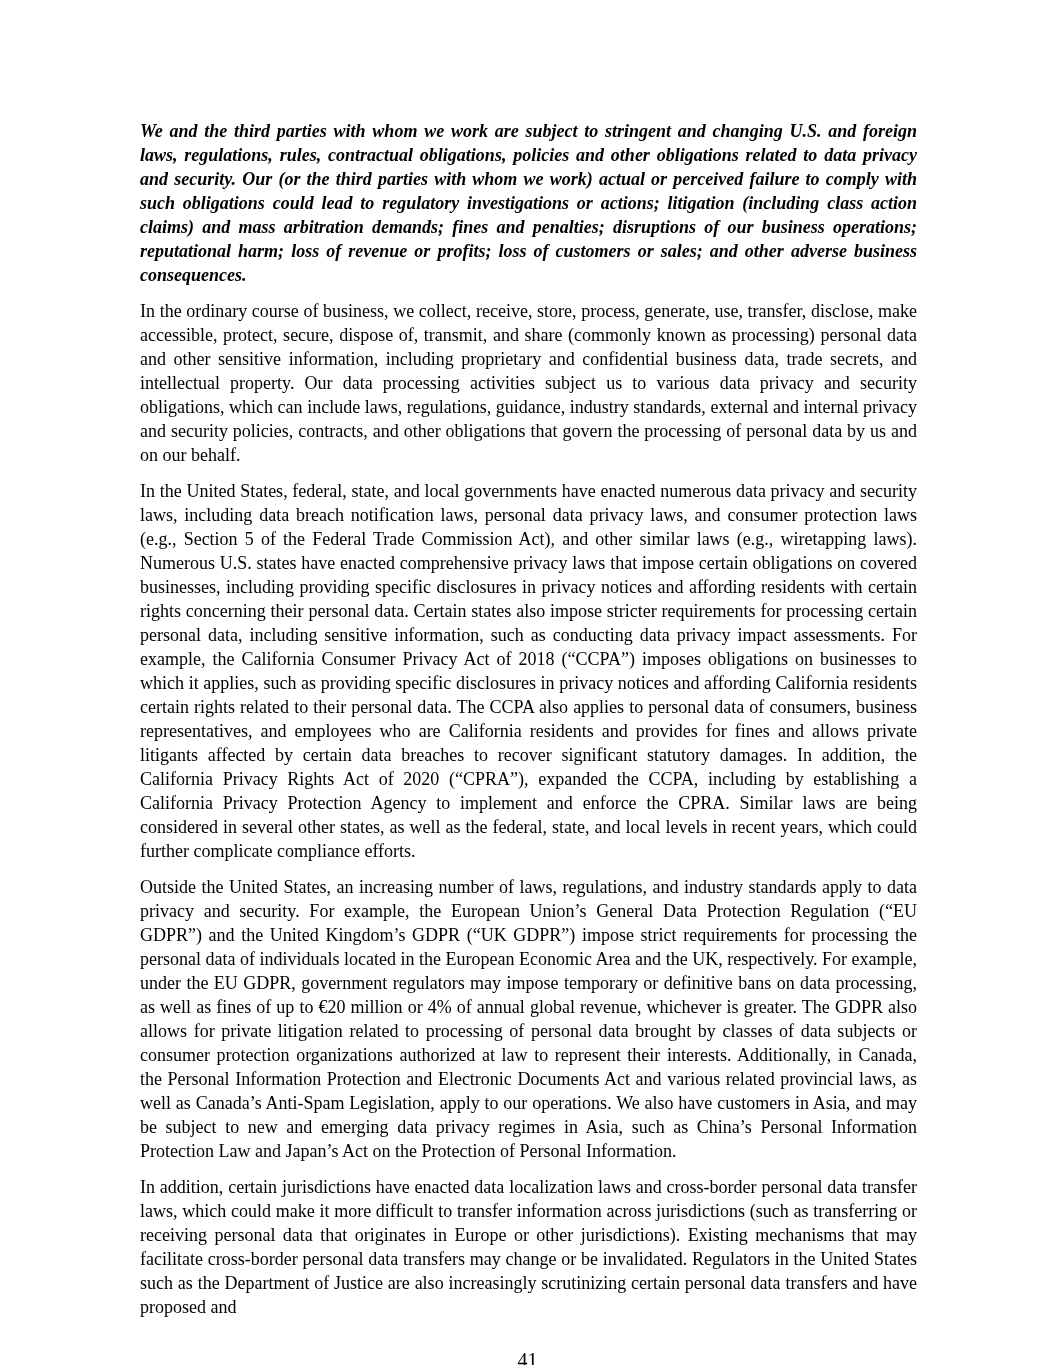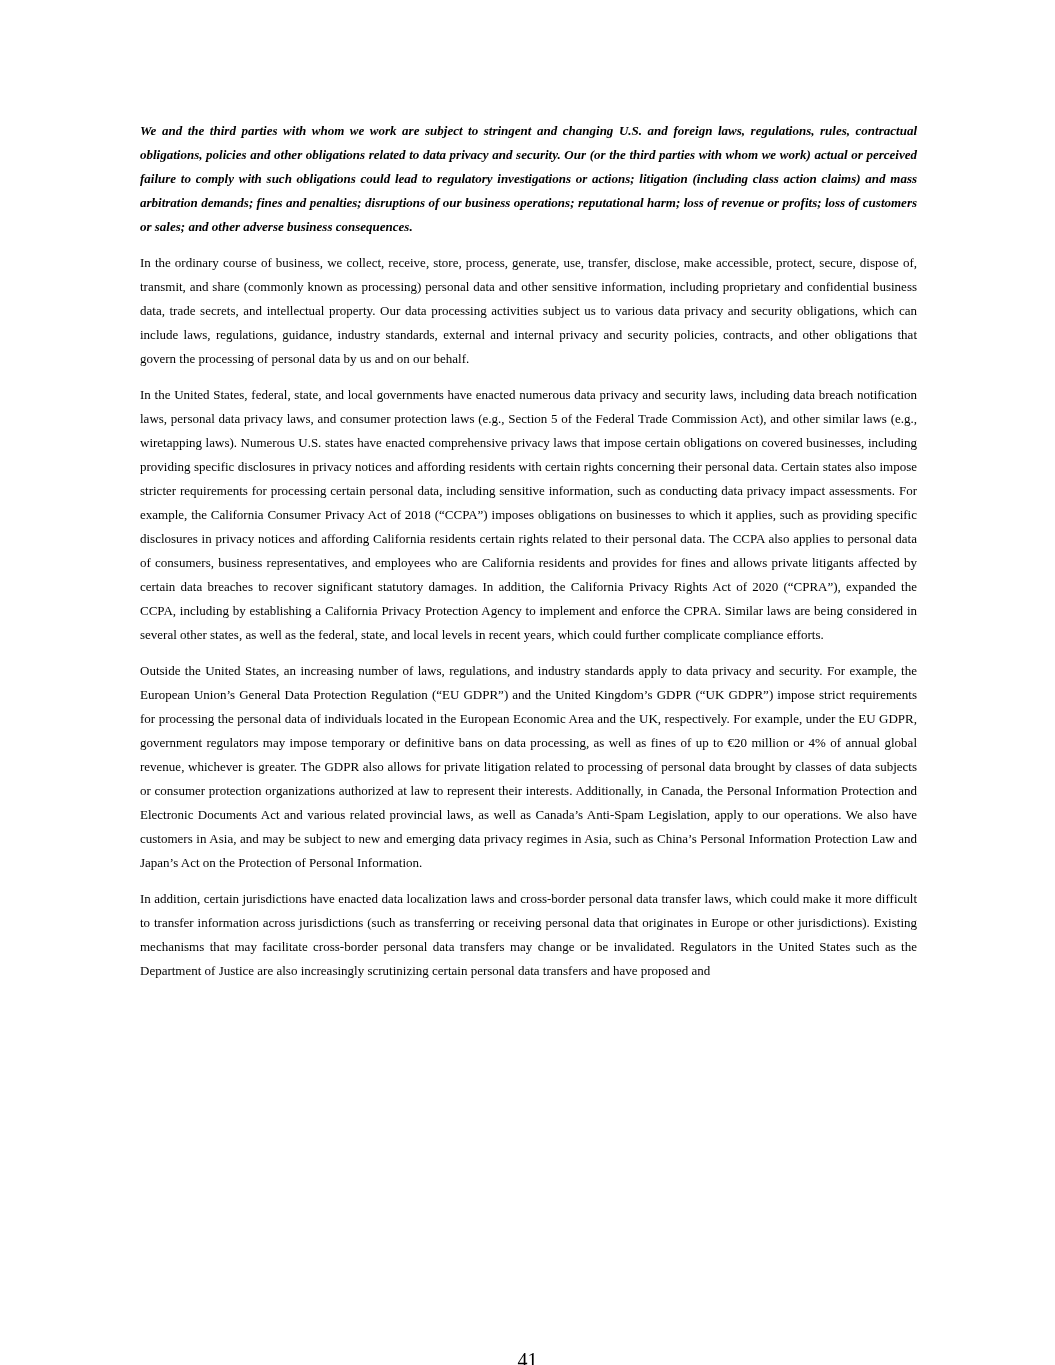--- a/index.html
+++ b/index.html
@@ -17,21 +17,21 @@
     overflow: hidden;
   }
   .content {
     position: absolute;
     left: 140px;
     top: 119px;
     width: 777px;
   }
   .content p {
     margin: 0 0 12px 0;
-    font-size: 13px;
+    font-size: 18px;
     line-height: 24px;
     text-align: justify;
     color: #000000;
   }
   .lead {
     font-weight: bold;
     font-style: italic;
   }
   .page-number {
     position: absolute;

